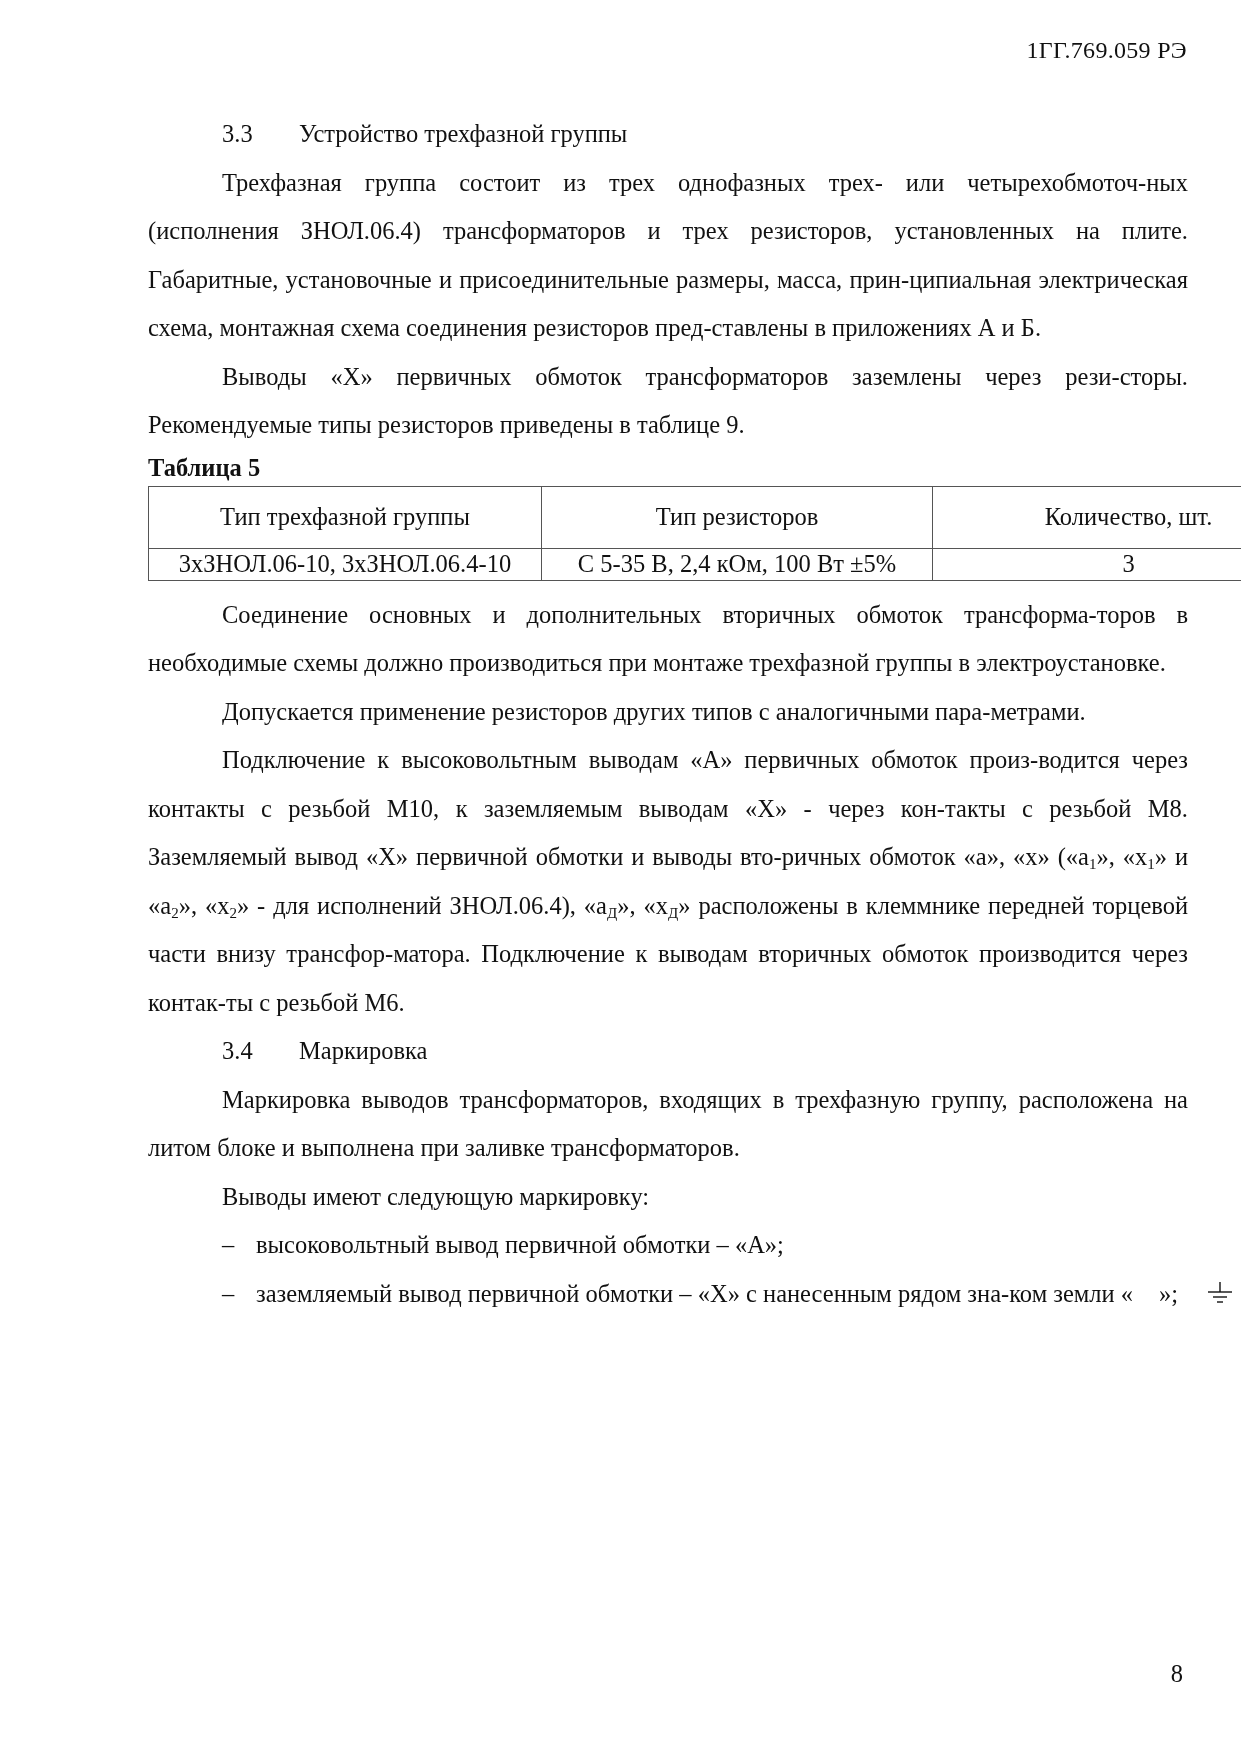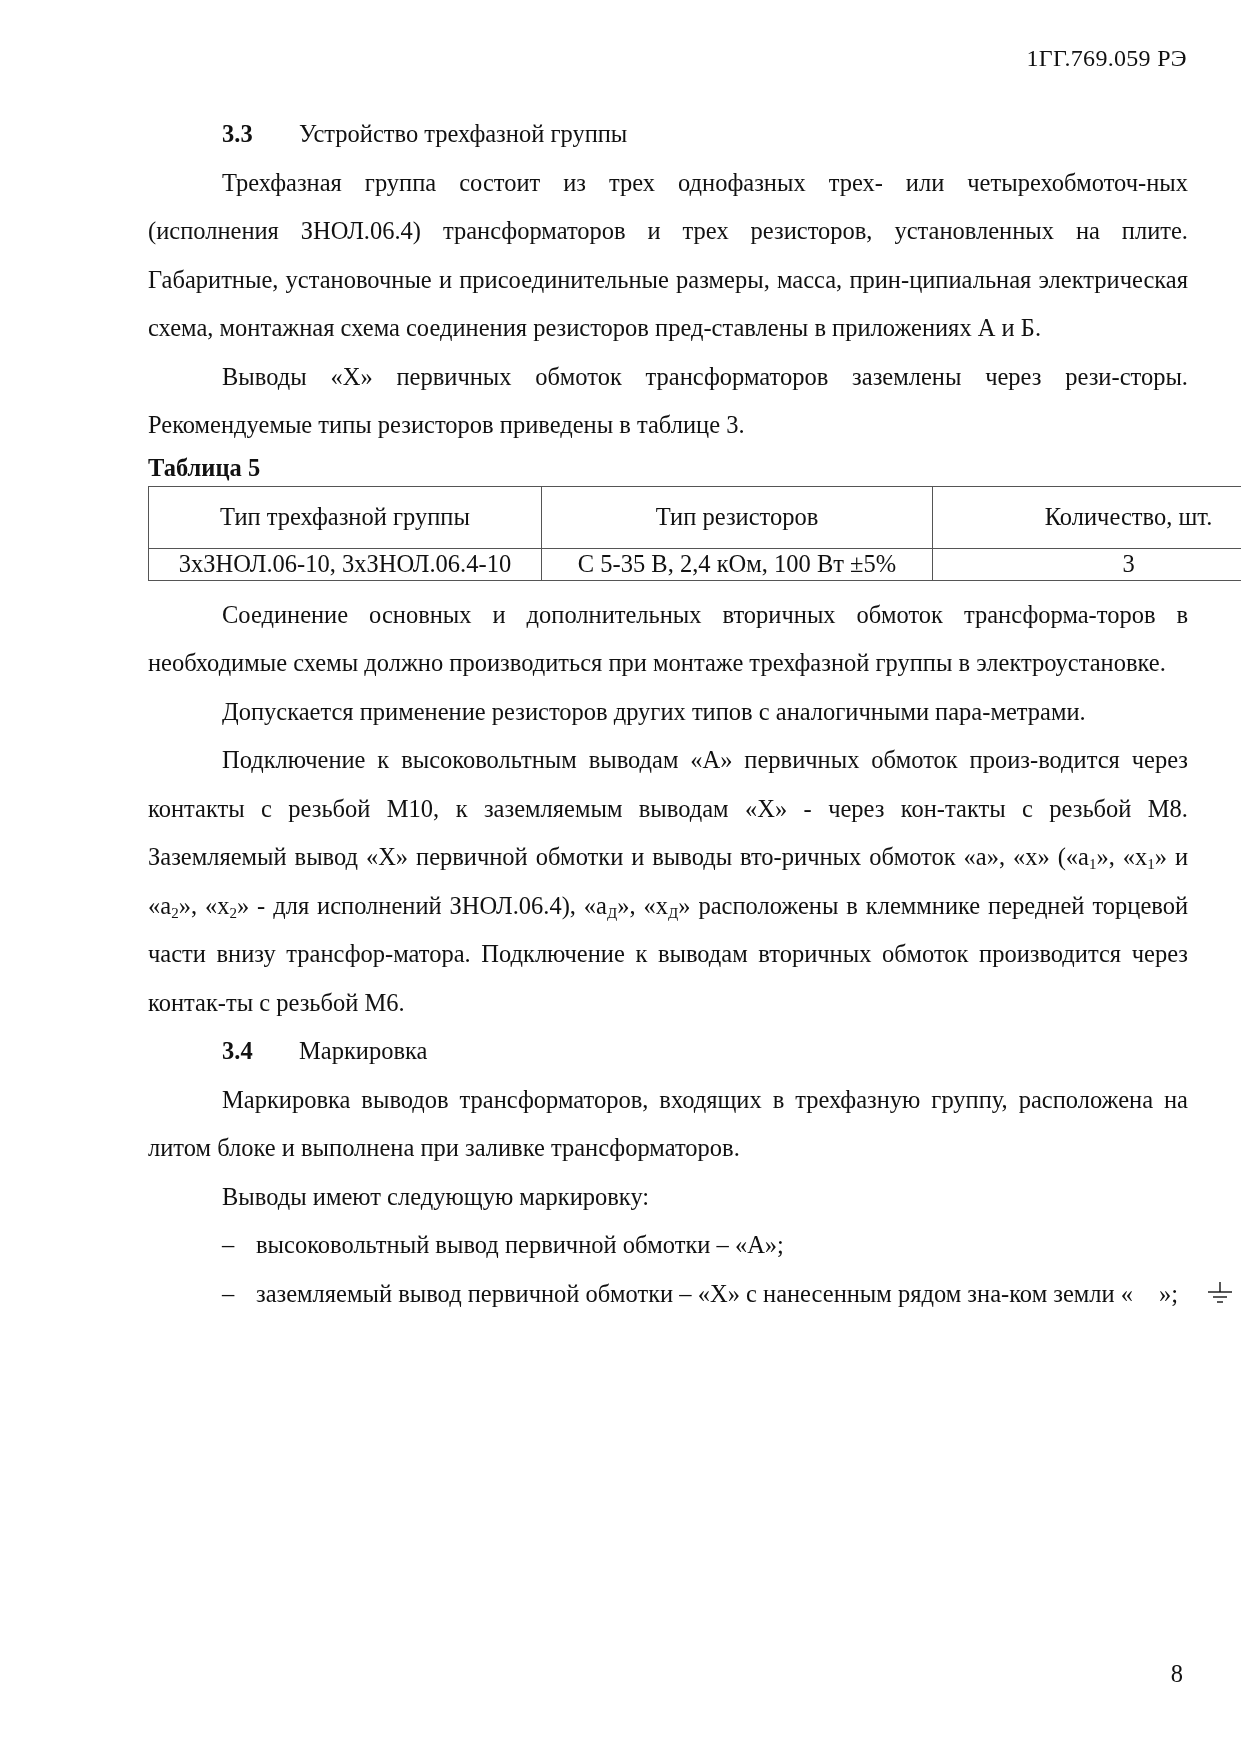--- a/index.html
+++ b/index.html
@@ -10,21 +10,21 @@
     body {
       width: 1241px;
       height: 1755px;
       position: relative;
       overflow: hidden;
       font-family: "Liberation Serif", "DejaVu Serif", serif;
       color: #111111;
     }
     .doc-code {
       position: absolute;
-      top: 45px;
+      top: 37px;
       right: 54px;
       font-size: 24px;
       letter-spacing: 0.3px;
     }
     .content {
       position: absolute;
       left: 148px;
       top: 110px;
       width: 1040px;
       font-size: 24.5px;
@@ -34,21 +34,20 @@
       padding-left: 74px;
       margin: 0;
       font-weight: normal;
       font-size: 24.5px;
       line-height: 48.5px;
       height: 48.5px;
     }
     .heading .num {
       display: inline-block;
       width: 77px;
-      font-weight: bold;
     }
     p {
       margin: 0;
       text-align: justify;
       text-indent: 74px;
     }
     .table-caption {
       margin: 0;
       text-indent: 0;
       line-height: 36px;
@@ -109,21 +108,21 @@
 
 <div class="doc-code">1ГГ.769.059 РЭ</div>
 
 <div class="content">
 
   <h3 class="heading">
     <span class="num">3.3</span><span>Устройство трехфазной группы</span>
   </h3>
 
   <p>Трехфазная группа состоит из трех однофазных трех- или четырехобмоточ-ных (исполнения ЗНОЛ.06.4) трансформаторов  и трех резисторов, установленных на плите. Габаритные, установочные и присоединительные размеры, масса, прин-ципиальная электрическая схема, монтажная схема соединения резисторов пред-ставлены в приложениях А и Б.</p>
-  <p>Выводы «Х» первичных обмоток трансформаторов заземлены через рези-сторы. Рекомендуемые типы резисторов приведены в таблице 3.</p>
+  <p>Выводы «Х» первичных обмоток трансформаторов заземлены через рези-сторы. Рекомендуемые типы резисторов приведены в таблице 9.</p>
 
   <p class="table-caption">Таблица 5</p>
 
   <table class="t5">
     <thead>
       <tr>
         <th class="col1">Тип трехфазной группы</th>
         <th class="col2">Тип резисторов</th>
         <th class="col3">Количество, шт.</th>
       </tr>

